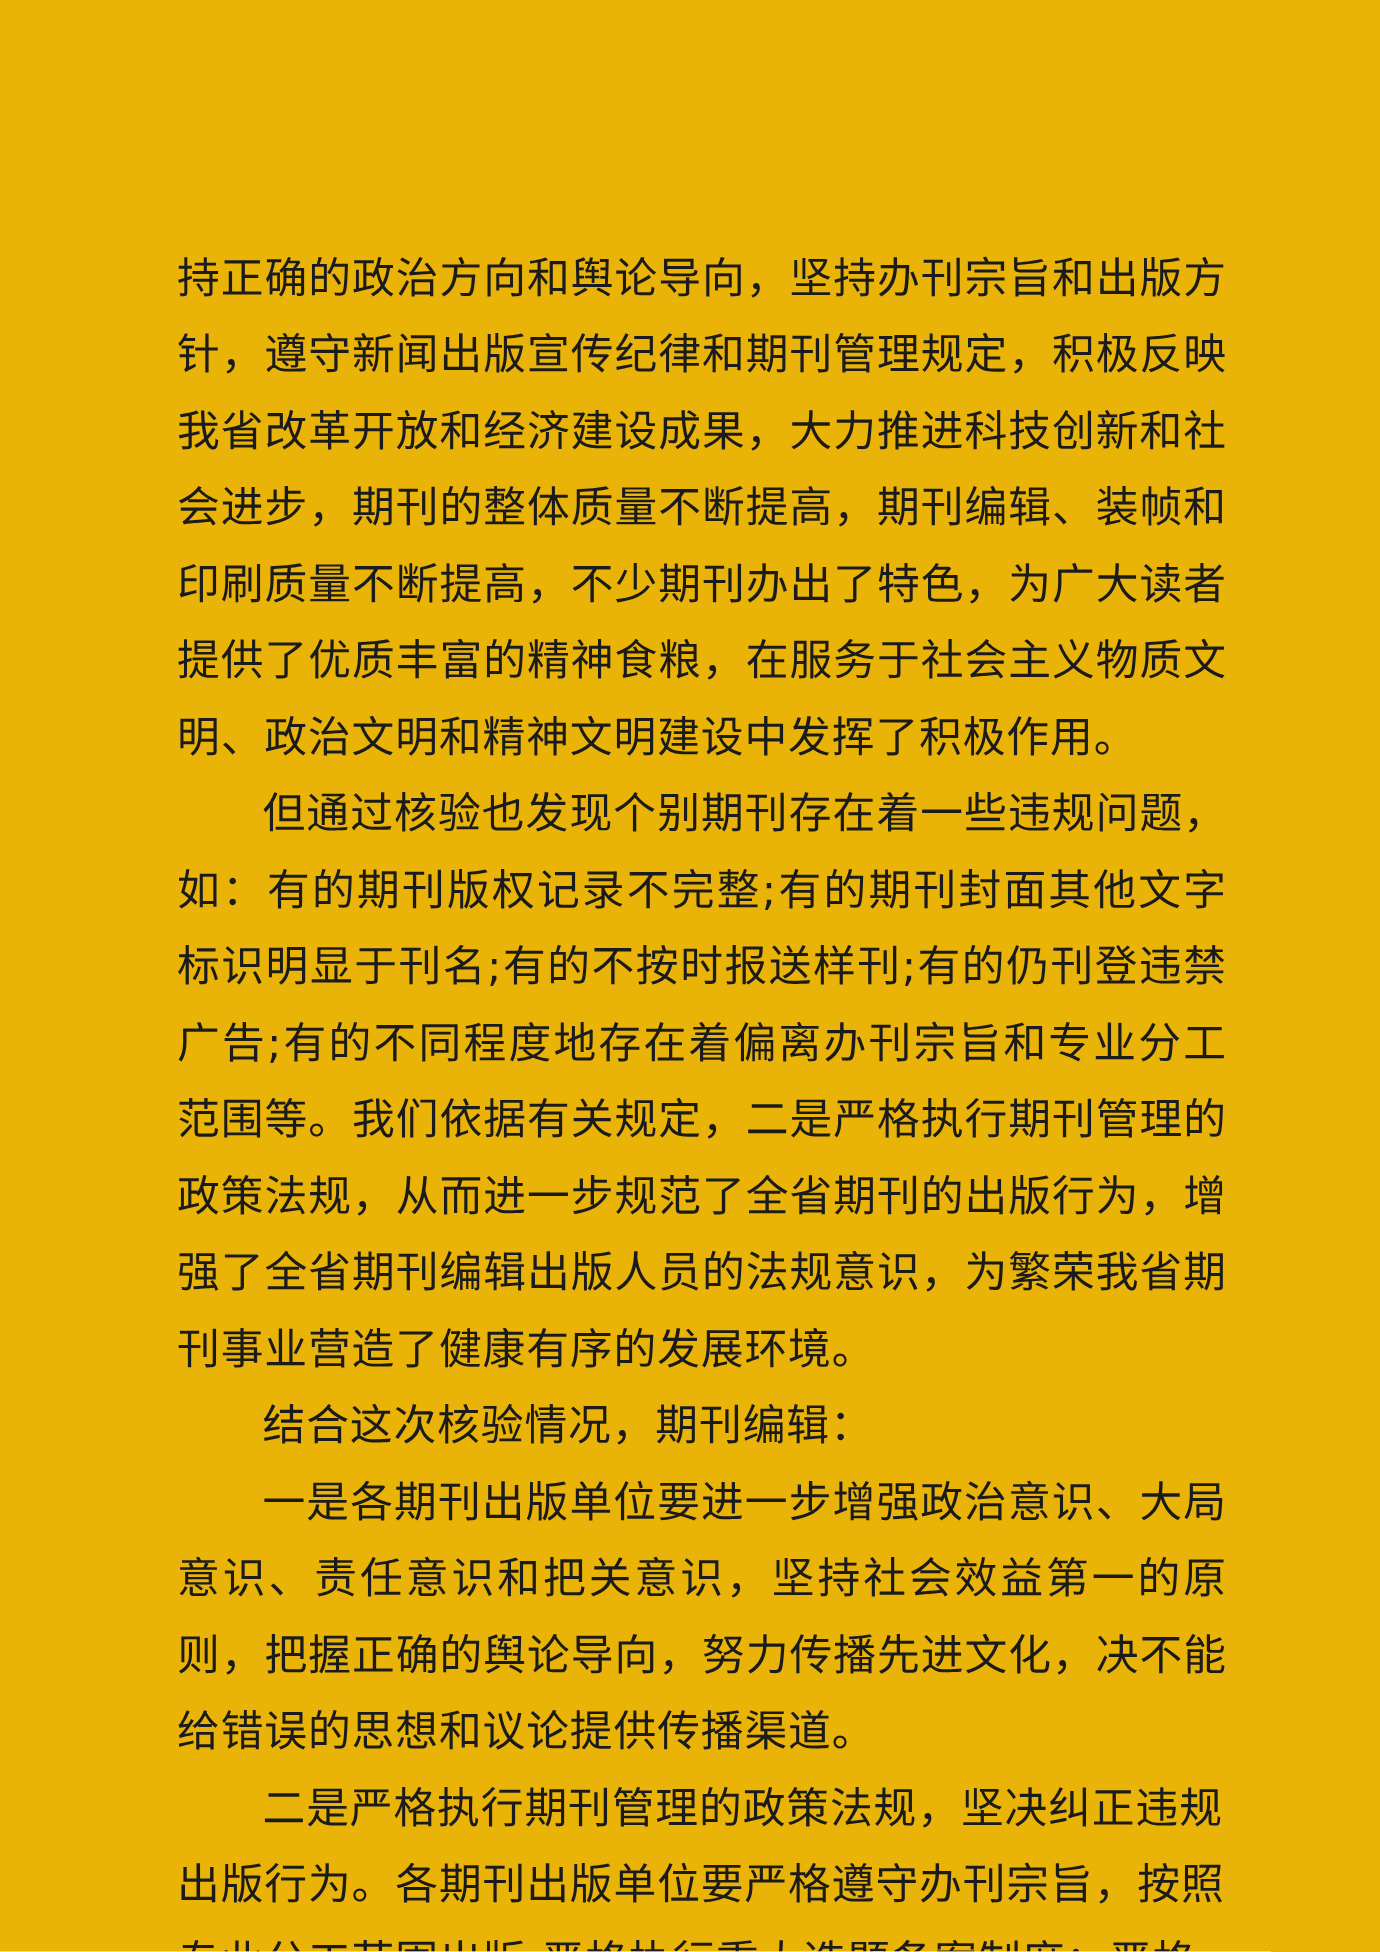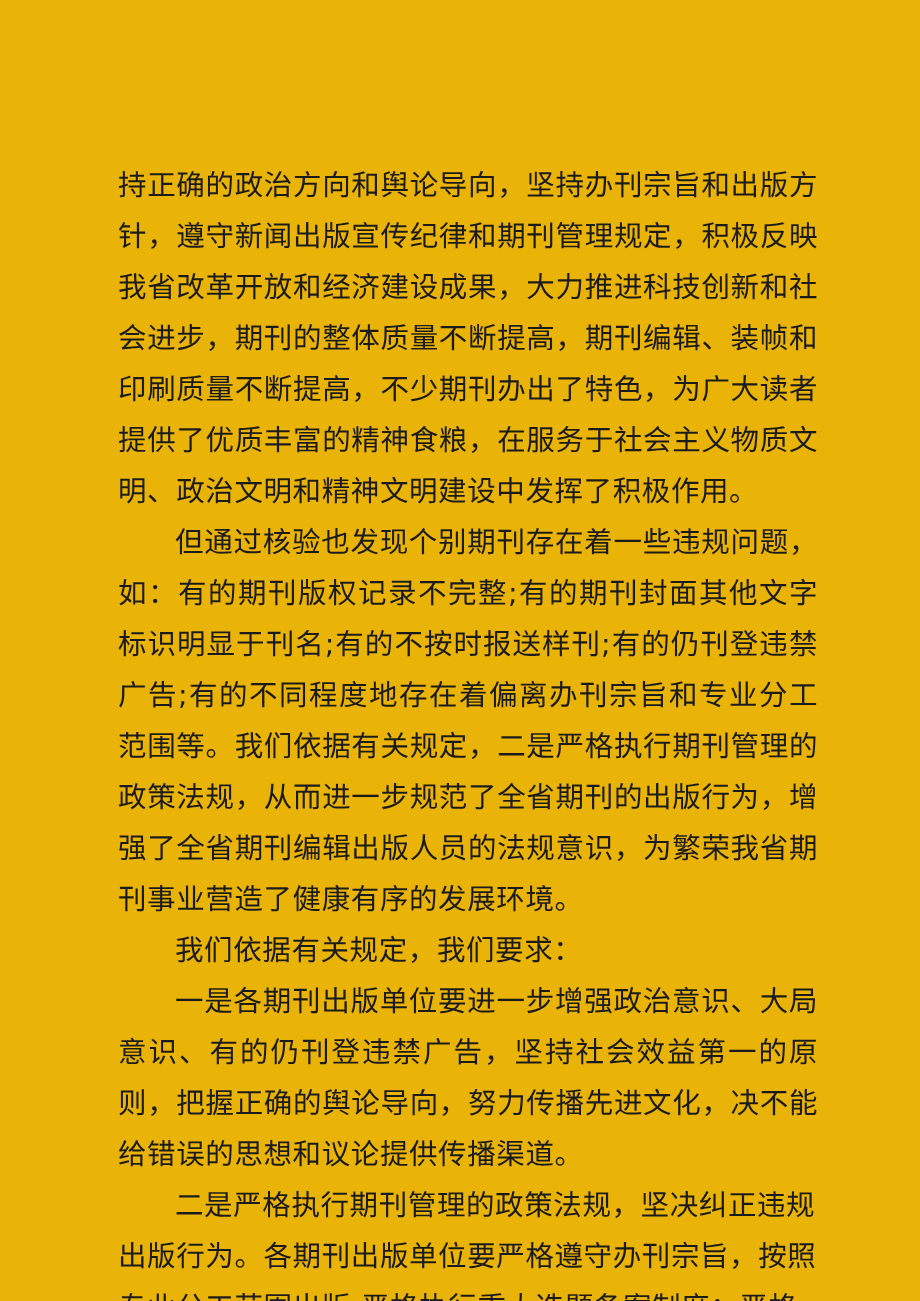--- a/index.html
+++ b/index.html
@@ -52,20 +52,20 @@
 </head>
 <body>
 
 <div class="page">
   <div class="doc-body">
 
     <p class="para continuation">持正确的政治方向和舆论导向，坚持办刊宗旨和出版方针，遵守新闻出版宣传纪律和期刊管理规定，积极反映我省改革开放和经济建设成果，大力推进科技创新和社会进步，期刊的整体质量不断提高，期刊编辑、装帧和印刷质量不断提高，不少期刊办出了特色，为广大读者提供了优质丰富的精神食粮，在服务于社会主义物质文明、政治文明和精神文明建设中发挥了积极作用。</p>
 
     <p class="para">但通过核验也发现个别期刊存在着一些违规问题，如：有的期刊版权记录不完整;有的期刊封面其他文字标识明显于刊名;有的不按时报送样刊;有的仍刊登违禁广告;有的不同程度地存在着偏离办刊宗旨和专业分工范围等。我们依据有关规定，二是严格执行期刊管理的政策法规，从而进一步规范了全省期刊的出版行为，增强了全省期刊编辑出版人员的法规意识，为繁荣我省期刊事业营造了健康有序的发展环境。</p>
 
-    <p class="para">我们依据有关规定，我们要求：</p>
+    <p class="para">结合这次核验情况，期刊编辑：</p>
 
-    <p class="para">一是各期刊出版单位要进一步增强政治意识、大局意识、有的仍刊登违禁广告，坚持社会效益第一的原则，把握正确的舆论导向，努力传播先进文化，决不能给错误的思想和议论提供传播渠道。</p>
+    <p class="para">一是各期刊出版单位要进一步增强政治意识、大局意识、责任意识和把关意识，坚持社会效益第一的原则，把握正确的舆论导向，努力传播先进文化，决不能给错误的思想和议论提供传播渠道。</p>
 
     <p class="para truncated">二是严格执行期刊管理的政策法规，坚决纠正违规出版行为。各期刊出版单位要严格遵守办刊宗旨，按照专业分工范围出版;严格执行重大选题备案制度；严格遵守刊号、刊期管理的有关规定，不得</p>
 
   </div>
 </div>
 
 </body></html>

